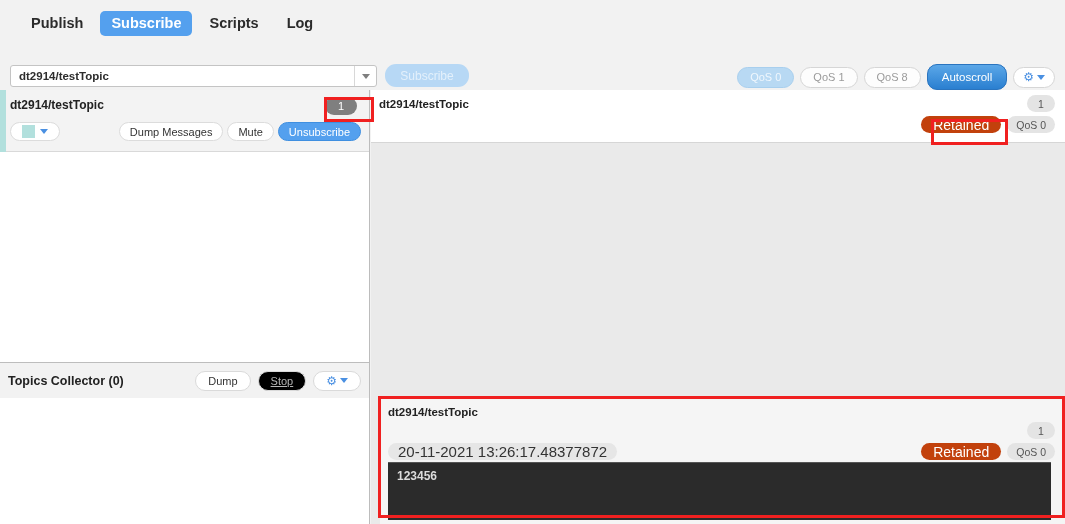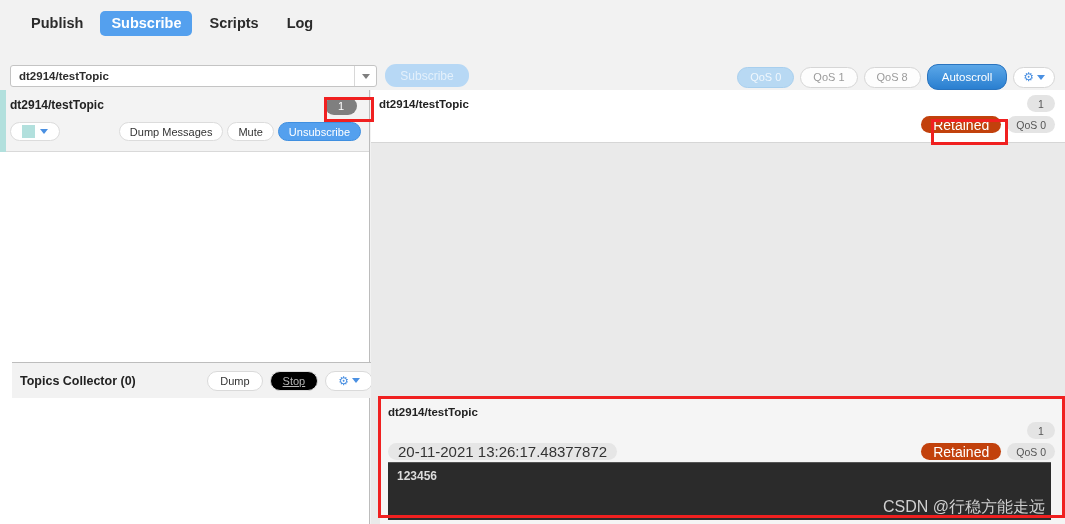--- a/index.html
+++ b/index.html
@@ -107,20 +107,21 @@
     color: #f0f7fd;
     border-color: #a8cfee;
   }
   .pill.autoscroll {
     background: #3b8fdd;
     background-image: linear-gradient(#5ba7e8, #2a7fd0);
     color: #ffffff;
     border-color: #2a74bf;
     padding: 12px 14px;
     font-size: 11.5px;
+    border-radius: 10px;
   }
   .pill.gear {
     padding: 0 9px;
     background: #ffffff;
     display: flex; gap: 3px; align-items: center;
   }
   .gear-glyph { color: #4a90e2; font-size: 12px; line-height: 1; }
 
   
   .left-panel {
@@ -197,21 +198,20 @@
   }
 
   
   .collector {
     position: absolute; left: 0; top: 272px;
     width: 369px; height: 36px;
     background: #f2f2f2;
     border-top: 1px solid #bdbdbd;
     display: flex; align-items: center;
     padding: 0 8px 0 8px;
-    margin-left: 12px;
   }
   .collector .clabel {
     font-size: 12.5px; font-weight: bold; color: #222;
   }
   .cbtn {
     height: 20px;
     border-radius: 10px;
     background: #ffffff;
     border: 1px solid #dadada;
     font-size: 11px;
@@ -424,21 +424,20 @@
       <div class="dcnt">
         <div class="lt-badge">1</div>
       </div>
       <div class="ts-badge">20-11-2021  13:26:17.48377872</div>
       <div class="dpills">
         <div class="dk-badge">Retained</div>
         <div class="lt-badge">QoS 0</div>
       </div>
       <div class="payload">
         <div class="ptext">123456</div>
-        <div class="watermark">CSDN @行稳方能走远</div>
       </div>
     </div>
   </div>
 
   <div class="redbox" id="redbox-count"></div>
   <div class="redbox" id="redbox-retained"></div>
   <div class="redbox" id="redbox-detail"></div>
 
 </div>
 

